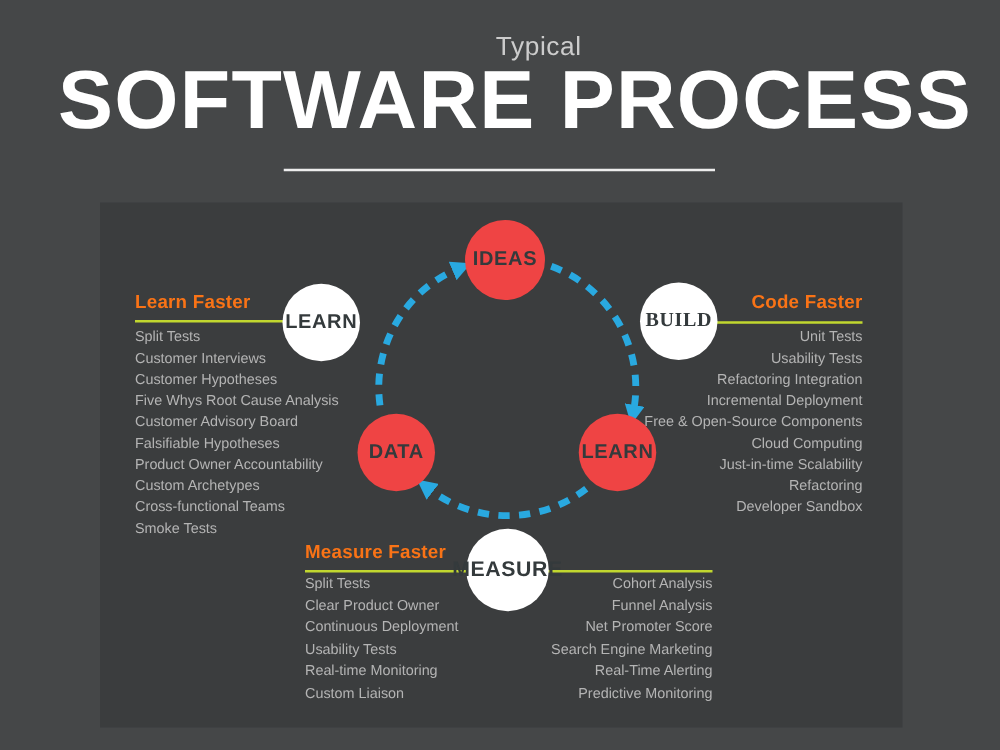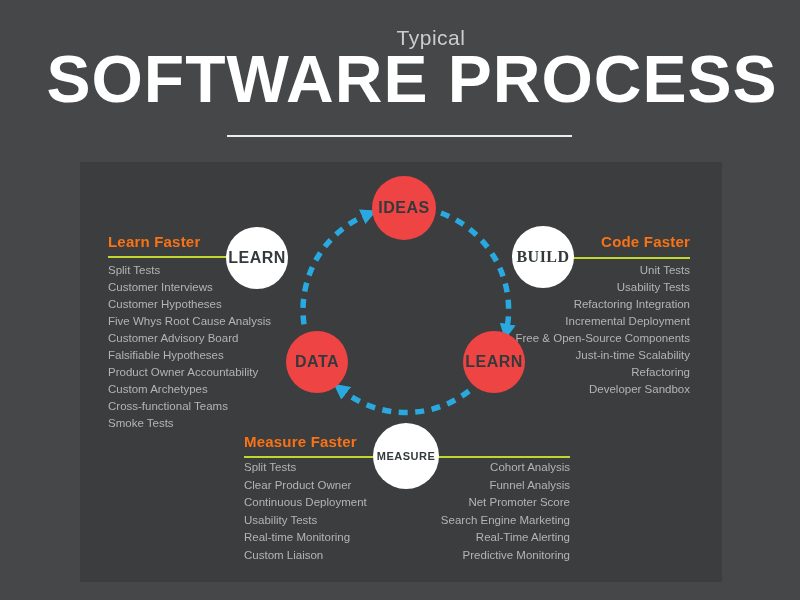--- a/index.html
+++ b/index.html
@@ -24,21 +24,21 @@
     position:absolute;left:80px;top:162px;width:642px;height:420px;background:#3b3d3e;
   }
   .arcs{position:absolute;left:0;top:0;width:642px;height:420px;}
   .arc{fill:none;stroke:#29a9e0;stroke-width:5.5;stroke-dasharray:9 7.5;}
   .circle{
     position:absolute;border-radius:50%;display:flex;align-items:center;justify-content:center;
     font-weight:bold;font-size:16px;letter-spacing:0.5px;color:#343a3c;
   }
   .circle.blue{background:#ef4444;}
   .circle.green{background:#ffffff;}
-  .circle.small-label{font-size:11px;}
+  .circle.small-label{font-size:17px;}
   .hline{position:absolute;height:2px;background:#c1d72f;}
   .section-heading{
     position:absolute;font-size:15px;font-weight:bold;color:#f97316;letter-spacing:0.2px;
   }
   .list{position:absolute;font-size:11.5px;color:#b4b4b4;line-height:17px;}
   .list.wide{line-height:17.6px;}
   .list.right{text-align:right;}
   .heading-right{text-align:right;}
 </style>
 </head>
@@ -80,20 +80,21 @@
       <div>Custom Archetypes</div>
       <div>Cross-functional Teams</div>
       <div>Smoke Tests</div>
     </div>
   <div class="list right" style="right:32px;top:100px;width:220px;">
       <div>Unit Tests</div>
       <div>Usability Tests</div>
       <div>Refactoring Integration</div>
       <div>Incremental Deployment</div>
       <div>Free &amp; Open-Source Components</div>
+      <div>Cloud Computing</div>
       <div>Just-in-time Scalability</div>
       <div>Refactoring</div>
       <div>Developer Sandbox</div>
     </div>
   <div class="list wide" style="left:164px;top:297px;">
       <div>Split Tests</div>
       <div>Clear Product Owner</div>
       <div>Continuous Deployment</div>
       <div>Usability Tests</div>
       <div>Real-time Monitoring</div>

